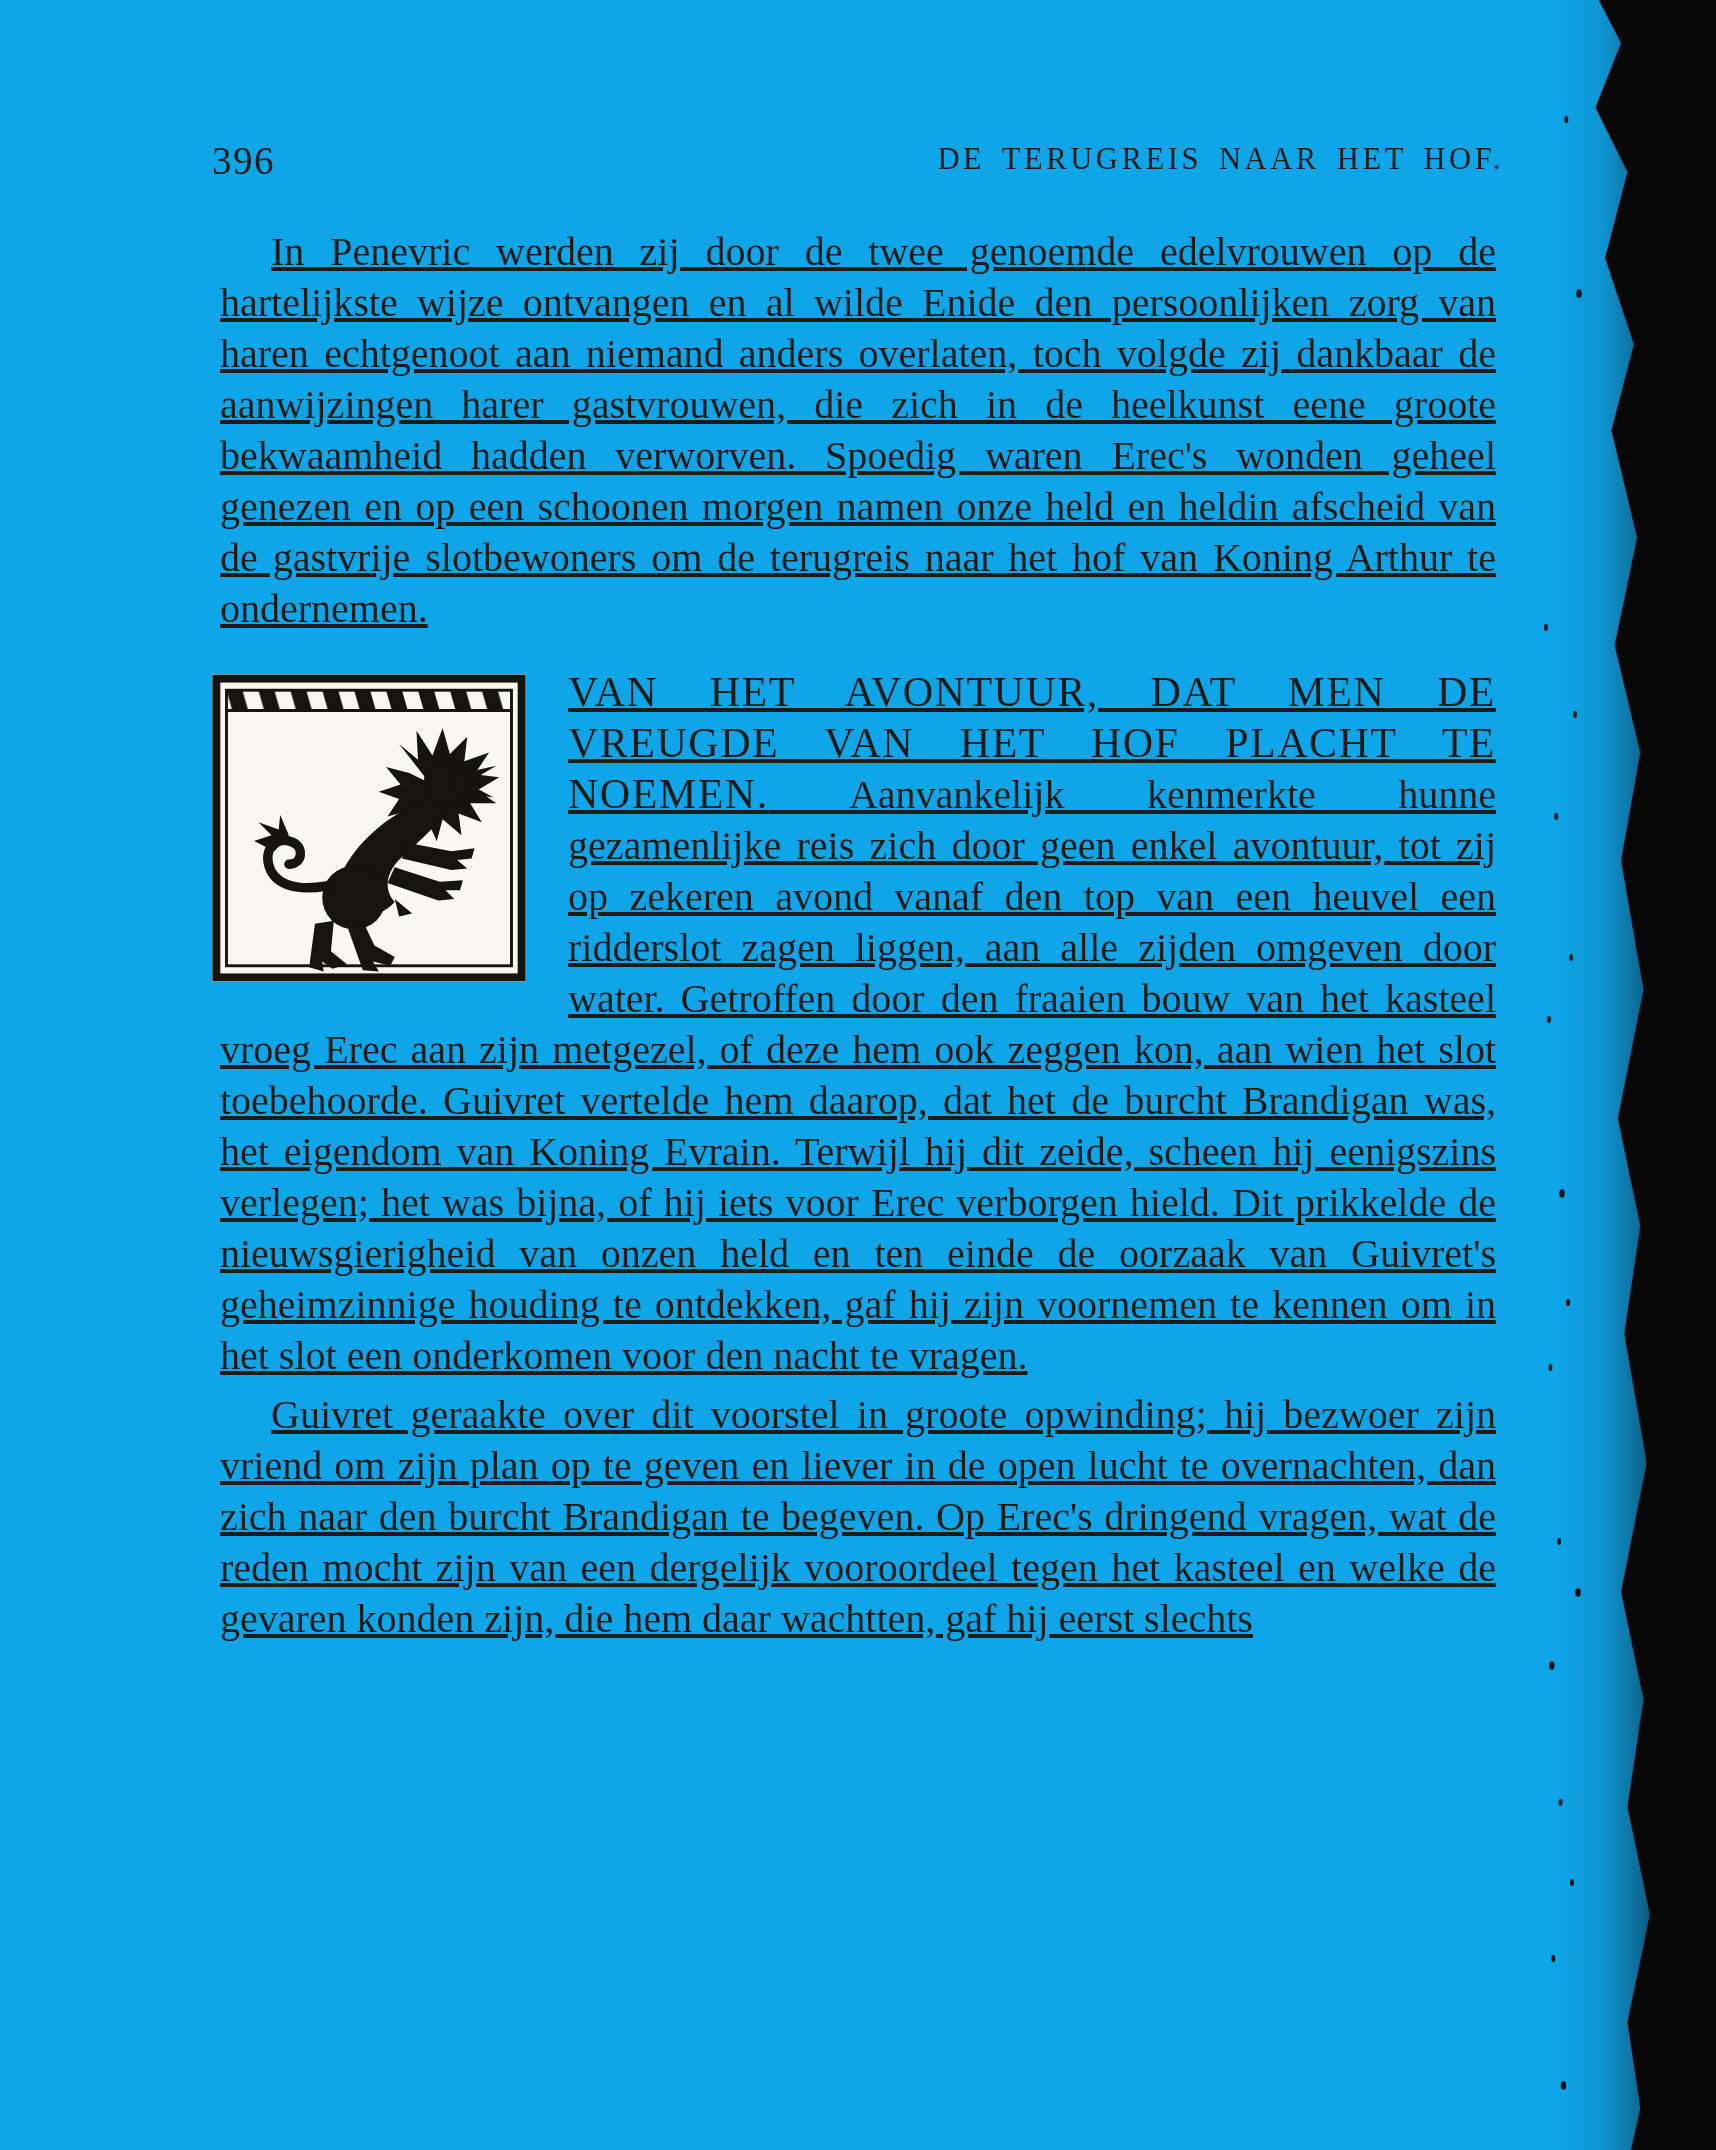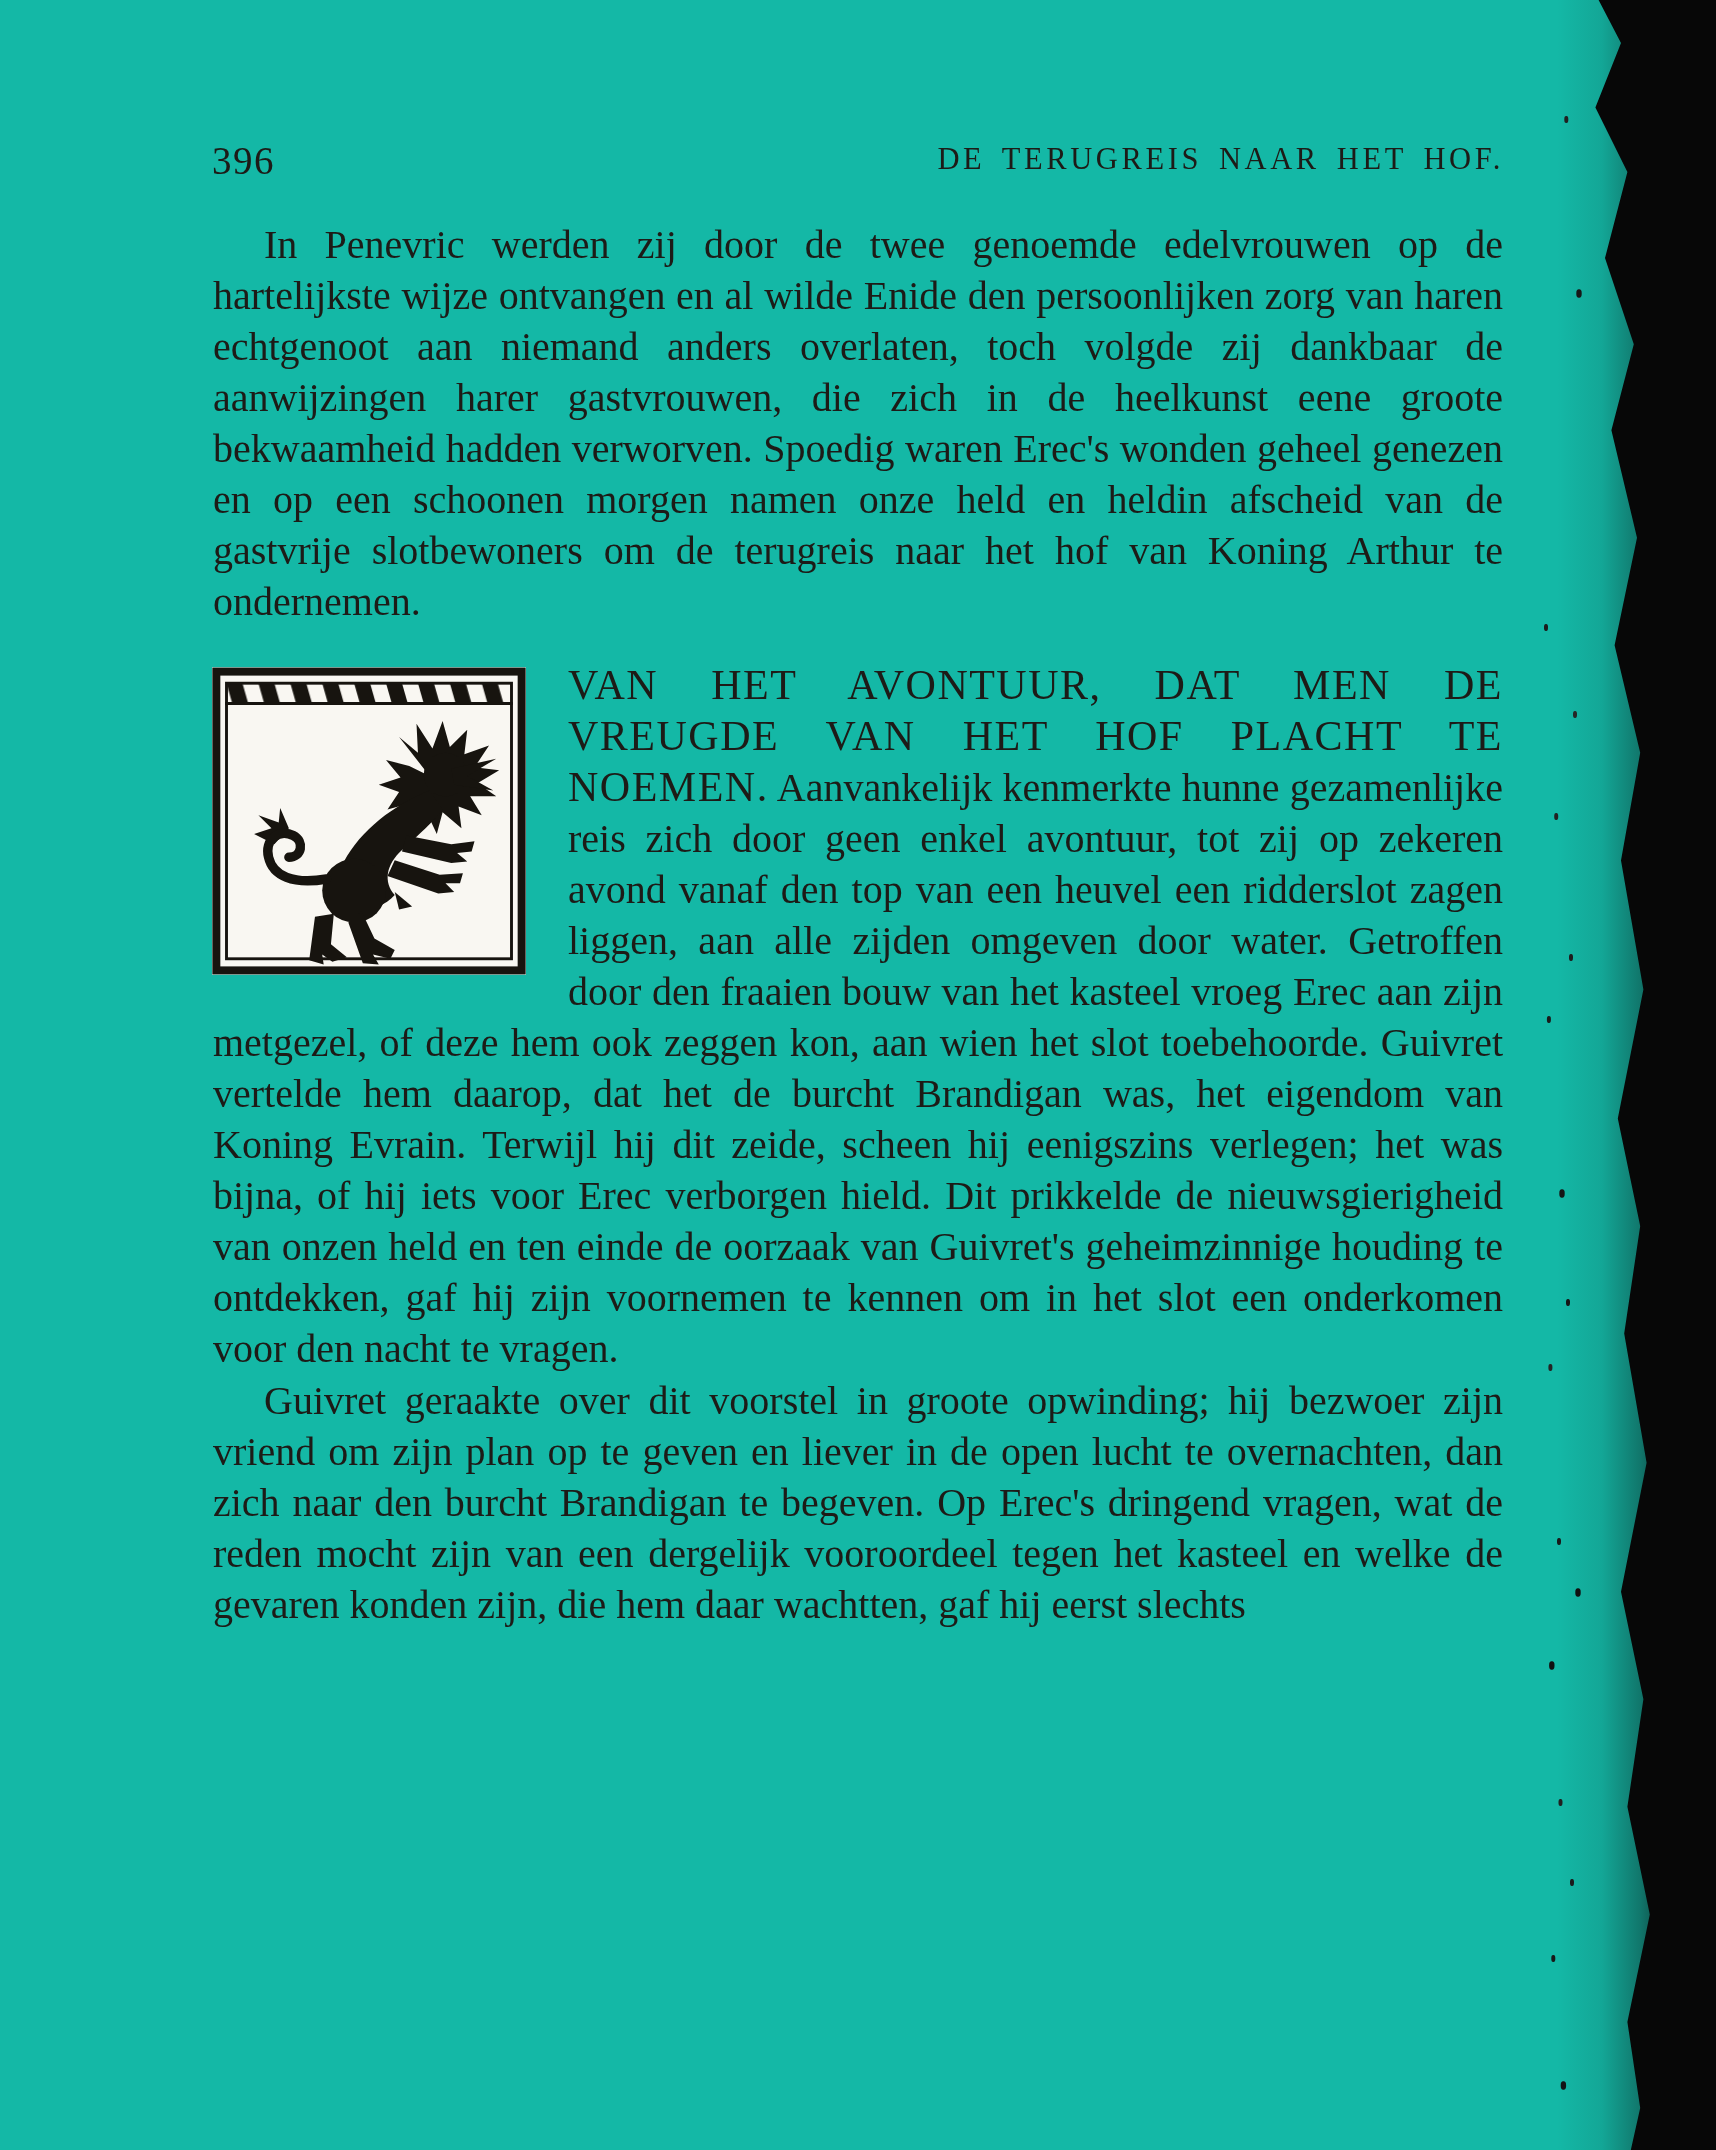--- a/index.html
+++ b/index.html
@@ -1,34 +1,34 @@
 <!DOCTYPE html>
 <html lang="nl" style="font-size:11.6px"><head>
 <meta charset="utf-8">
 <style>
   html,body{margin:0;padding:0;background:#555;}
   .page{
     position:relative;
     width:1717px;height:2151px;
-    background:#14b8a6;
+    background:#0ea5e9;
     overflow:hidden;
     font-family:"Liberation Serif","DejaVu Serif",serif;
     color:#1d1b17;
   }
   
   .pagehead{position:absolute;top:136px;left:212px;width:1292px;height:51px;}
   .pagenum{position:absolute;left:0;top:1.5px;font-size:39px;letter-spacing:1.5px;}
   .running{display:block;text-align:right;font-size:30.5px;letter-spacing:3.6px;word-spacing:5.8px;padding-top:5.8px;}
   
   .bodytext{
     position:absolute;left:212px;top:218px;width:1292px;
     font-size:40px;line-height:51px;text-align:justify;
     hyphens:auto;-webkit-hyphens:auto;
   }
-  .bodytext p{margin:1px;}
+  .bodytext p{margin:8px;text-decoration:underline;}
   p.indent{text-indent:51px;}
   .section{margin-top:33px;}
   .illus{
     float:left;width:314px;height:308px;
     margin:7.3px 42px 10.2px 0;
   }
   .illus svg{display:block;width:314px;height:308px;}
   .heading-caps{font-size:42px;letter-spacing:1.5px;}
   
   .scanband{position:absolute;top:0;right:0;width:160px;height:2151px;pointer-events:none;}

